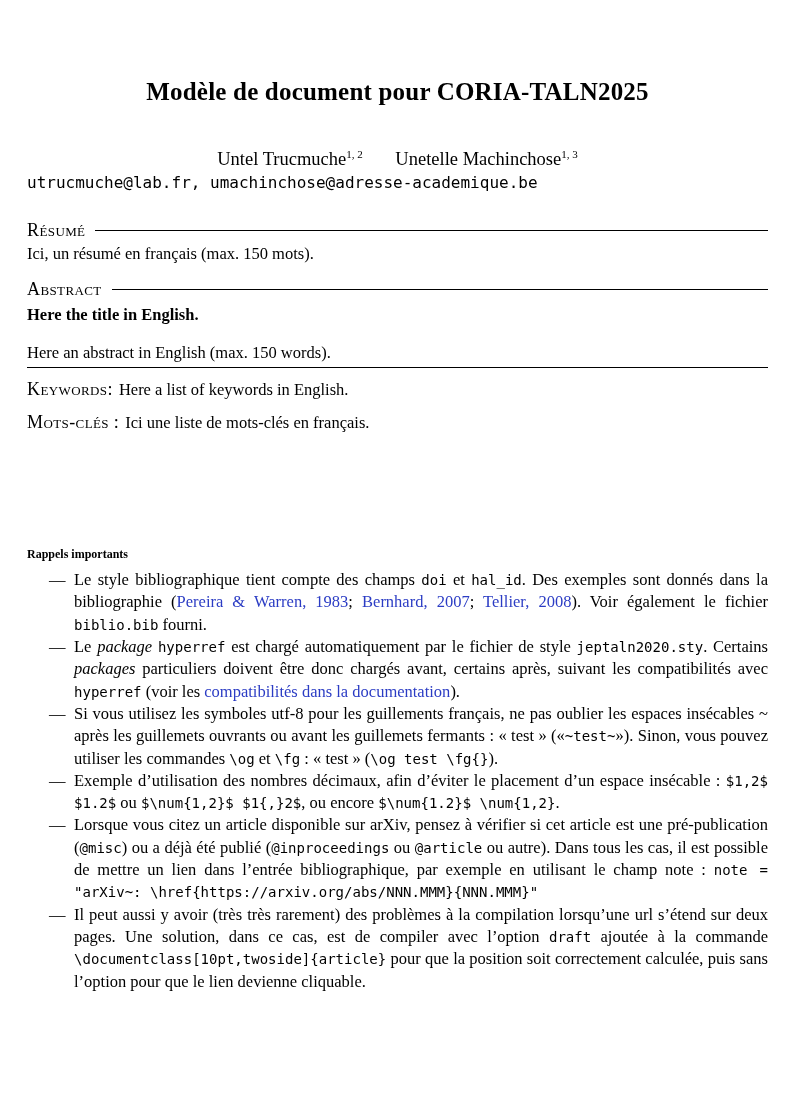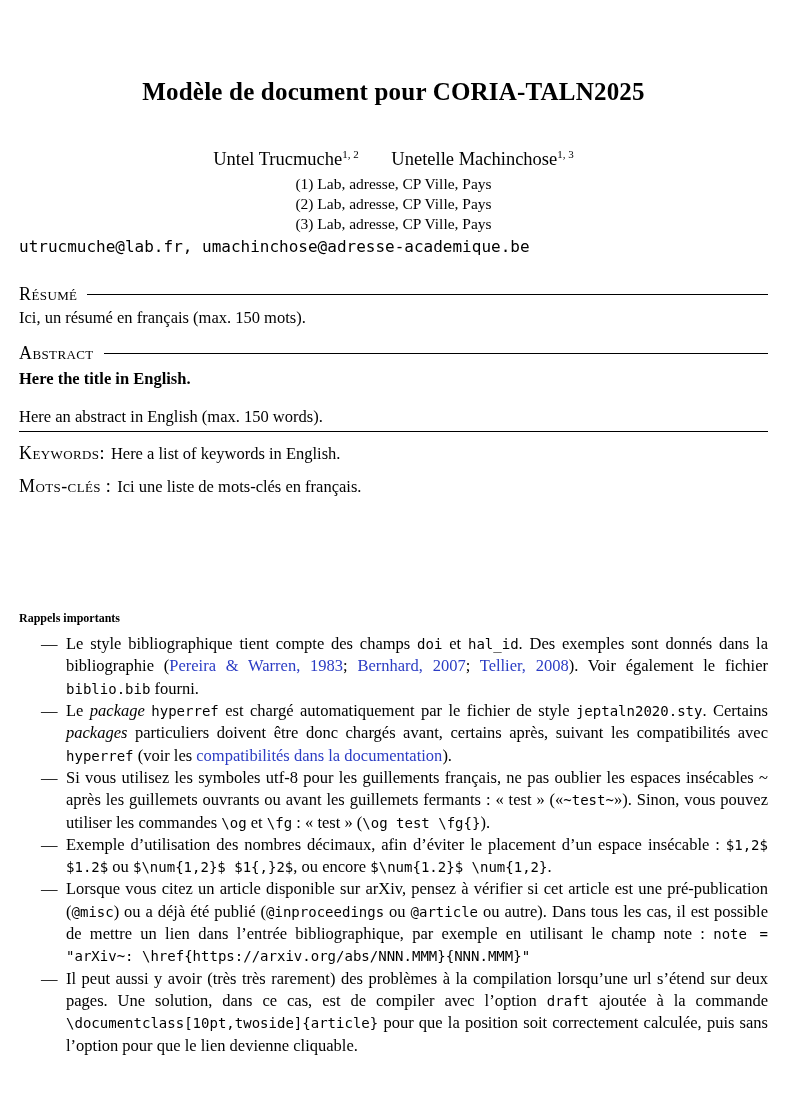--- a/index.html
+++ b/index.html
@@ -2,21 +2,21 @@
 <html style="--link: #2b3cc4;"><head>
 <meta charset="utf-8">
 <style>
   :root { --link:#2b3cc4; }
   * { margin:0; padding:0; box-sizing:border-box; }
   html,body { background:#ffffff; }
   body {
     width:794px; height:1112px; overflow:hidden; position:relative;
     font-family:"Liberation Serif", serif; color:#000;
   }
-  .page { padding:78px 26px 0 19px; }
+  .page { padding:78px 26px 0 19px;margin-left:8px; }
 
   .title { text-align:center; font-size:25px; font-weight:700; letter-spacing:0.2px; }
 
   .authors { text-align:center; font-size:18.5px; margin-top:42px; }
   .authors sup { font-size:11px; }
   .author + .author { margin-left:28px; }
 
   .affils { margin-top:4px; }
   .affil { text-align:center; font-size:15.5px; line-height:20px; }
 
@@ -54,25 +54,20 @@
 
 <div class="page">
 
   <h1 class="title">Modèle de document pour CORIA-TALN2025</h1>
 
   <div class="authors">
     <span class="author"><span>Untel Trucmuche</span><sup>1, 2</sup></span>
     <span class="author"><span>Unetelle Machinchose</span><sup>1, 3</sup></span>
   </div>
 
-  <div class="affils">
-    <div class="affil">(1) Lab, adresse, CP Ville, Pays</div>
-    <div class="affil">(2) Lab, adresse, CP Ville, Pays</div>
-    <div class="affil">(3) Lab, adresse, CP Ville, Pays</div>
-  </div>
 
   <div class="emails">utrucmuche@lab.fr, umachinchose@adresse-academique.be</div>
 
   <div class="rule-row">
     <span class="sc">Résumé</span>
     <span class="rule"></span>
   </div>
   <p class="body-text">Ici, un résumé en français (max. 150 mots).</p>
 
   <div class="rule-row tight">

